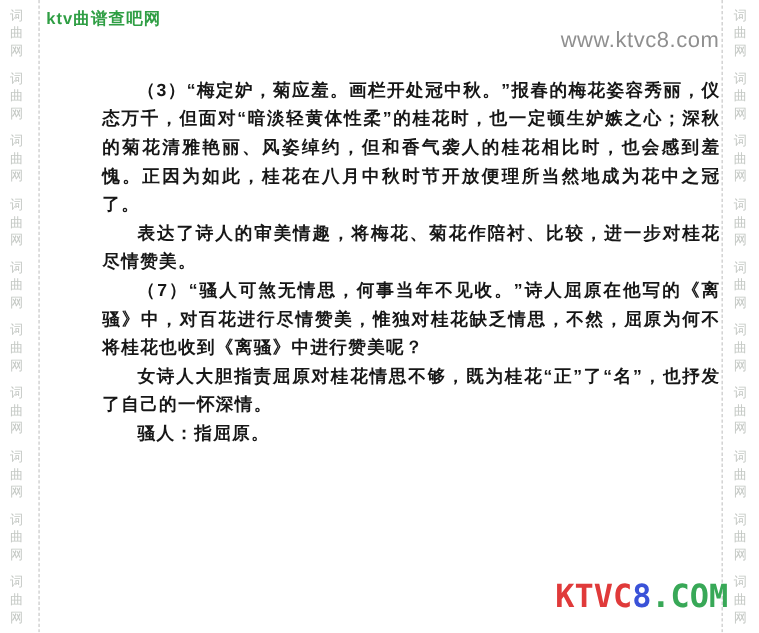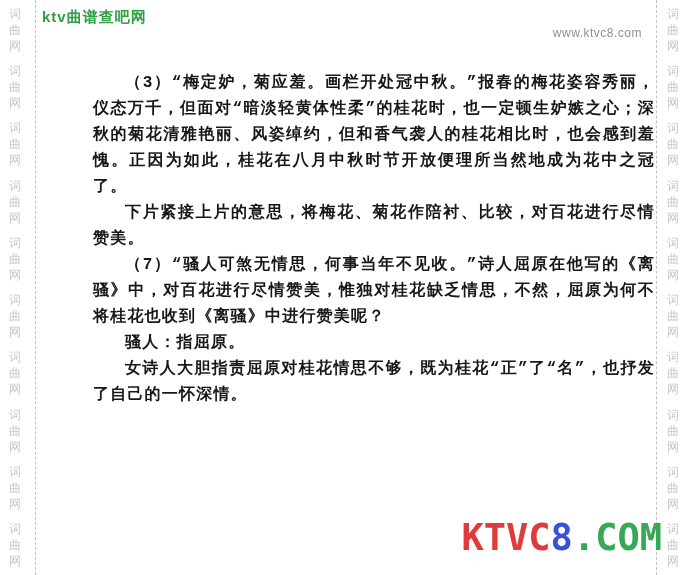--- a/index.html
+++ b/index.html
@@ -25,49 +25,49 @@
     border-left:1px dashed var(--dash_gray);z-index:0;
   }
   .dash-line.left{left:35px;}
   .dash-line.right{left:656px;}
   
   .site-name{
     position:absolute;left:42px;top:8px;font-size:15px;font-weight:bold;
     color:var(--site_green);letter-spacing:1px;cursor:pointer;text-decoration:none;
   }
   .site-url{
-    position:absolute;right:48px;top:26px;font-size:12px;color:var(--url_gray);
+    position:absolute;right:36px;top:26px;font-size:20px;color:var(--url_gray);
     letter-spacing:0.5px;
     margin-left:40px;
   }
   
   .content{
     position:absolute;left:93px;top:70px;width:562px;
     color:var(--text_black);font-weight:bold;font-size:16px;line-height:26px;
-    text-align:justify;font-family:Liberation Mono, monospace;
+    text-align:justify;font-family:Liberation Sans, sans-serif;
   }
   .content p{margin:0;text-indent:2em;letter-spacing:1.2px;}
   
   .analysis-label{
     display:inline-block;margin:23px 0 0 4px;
     background:var(--label_bg);color:var(--label_fg);
     border:2px solid var(--label_bg);
     box-shadow:inset 0 0 0 1px #ffffff;
     font-size:16px;font-weight:bold;letter-spacing:6px;
     padding:2px 10px 3px 12px;line-height:20px;
   }
   .analysis p{
     margin:7px 0 0;font-size:17.5px;line-height:32px;
     text-indent:2em;letter-spacing:2px;
   }
   
   .brand-logo{
     position:absolute;right:28px;bottom:16px;
     font-family:"DejaVu Sans Mono",monospace;font-weight:bold;
-    font-size:37px;letter-spacing:0;
+    font-size:29px;letter-spacing:0;
   }
   .brand-logo .lg-red{color:var(--logo_red);}
   .brand-logo .lg-blue{color:var(--logo_blue);}
   .brand-logo .lg-green{color:var(--logo_green);}
 </style>
 </head>
 <body>
 
 <div class="page">
 
@@ -177,24 +177,24 @@
       <span>曲</span>
       <span>网</span>
     </div>
     </div>
 
   <a class="site-name">ktv曲谱查吧网</a>
   <span class="site-url">www.ktvc8.com</span>
 
   <div class="content">
     <p>（3）“梅定妒，菊应羞。画栏开处冠中秋。”报春的梅花姿容秀丽，仪态万千，但面对“暗淡轻黄体性柔”的桂花时，也一定顿生妒嫉之心；深秋的菊花清雅艳丽、风姿绰约，但和香气袭人的桂花相比时，也会感到羞愧。正因为如此，桂花在八月中秋时节开放便理所当然地成为花中之冠了。</p>
-    <p>下片紧接上片的意思，将梅花、菊花作陪衬、比较，对百花进行尽情赞美。</p>
+    <p>表达了诗人的审美情趣，将梅花、菊花作陪衬、比较，进一步对桂花尽情赞美。</p>
     <p>（7）“骚人可煞无情思，何事当年不见收。”诗人屈原在他写的《离骚》中，对百花进行尽情赞美，惟独对桂花缺乏情思，不然，屈原为何不将桂花也收到《离骚》中进行赞美呢？</p>
+    <p>女诗人大胆指责屈原对桂花情思不够，既为桂花“正”了“名”，也抒发了自己的一怀深情。</p>
     <p>骚人：指屈原。</p>
-    <p>女诗人大胆指责屈原对桂花情思不够，既为桂花“正”了“名”，也抒发了自己的一怀深情。</p>
 
   </div>
 
   <div class="brand-logo">
     <span class="lg-red">KTVC</span><span class="lg-blue">8</span><span class="lg-green">.COM</span>
   </div>
 
 </div>
 
 </body></html>

